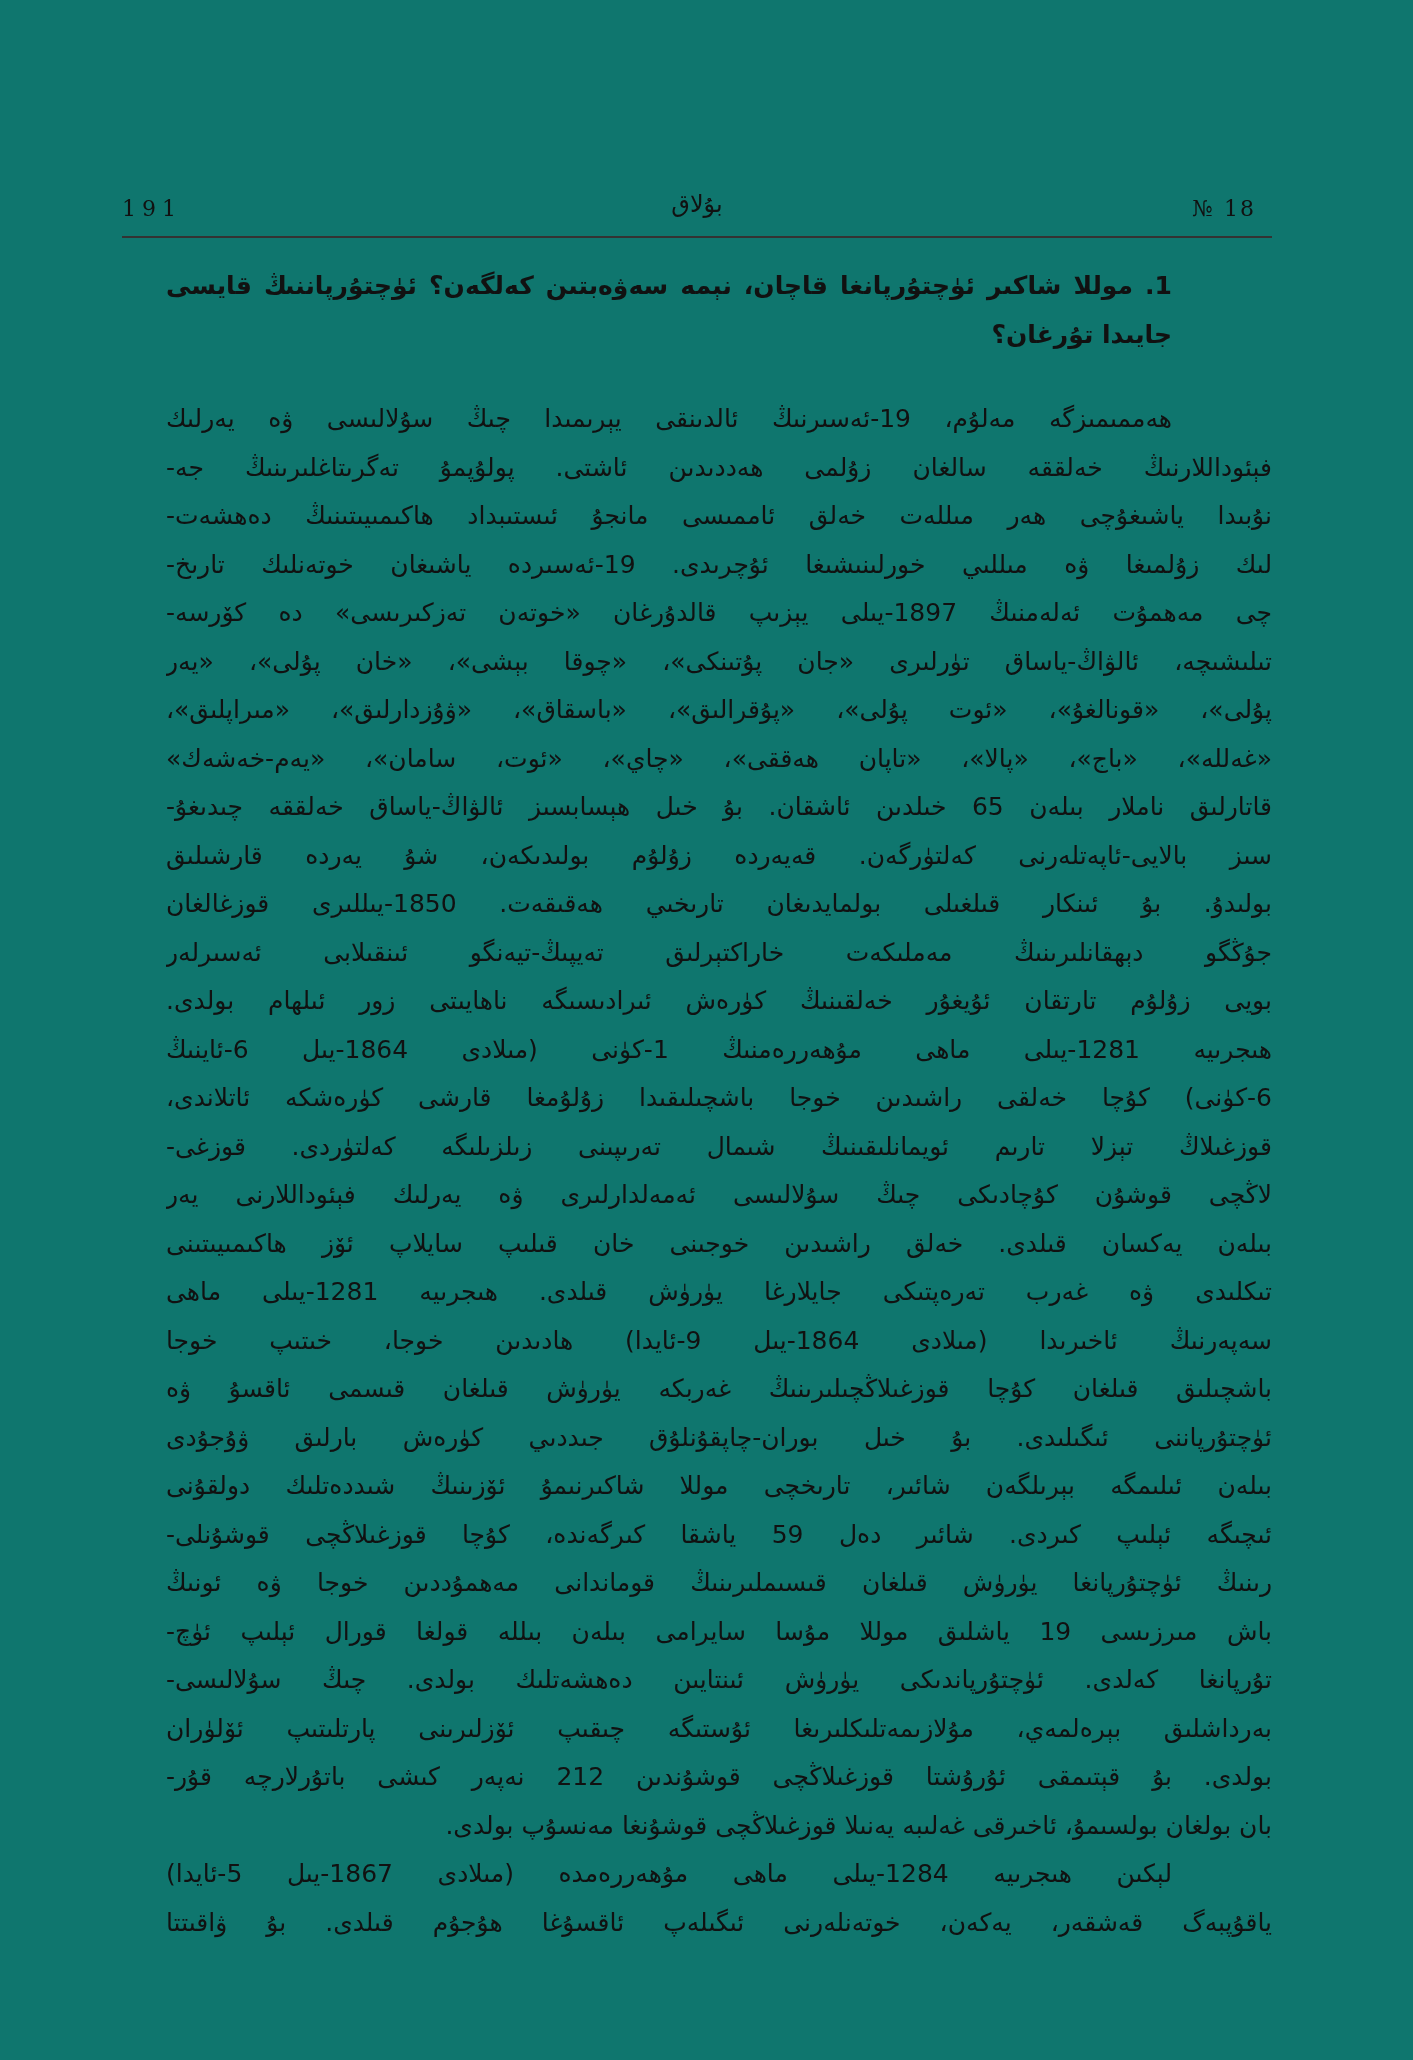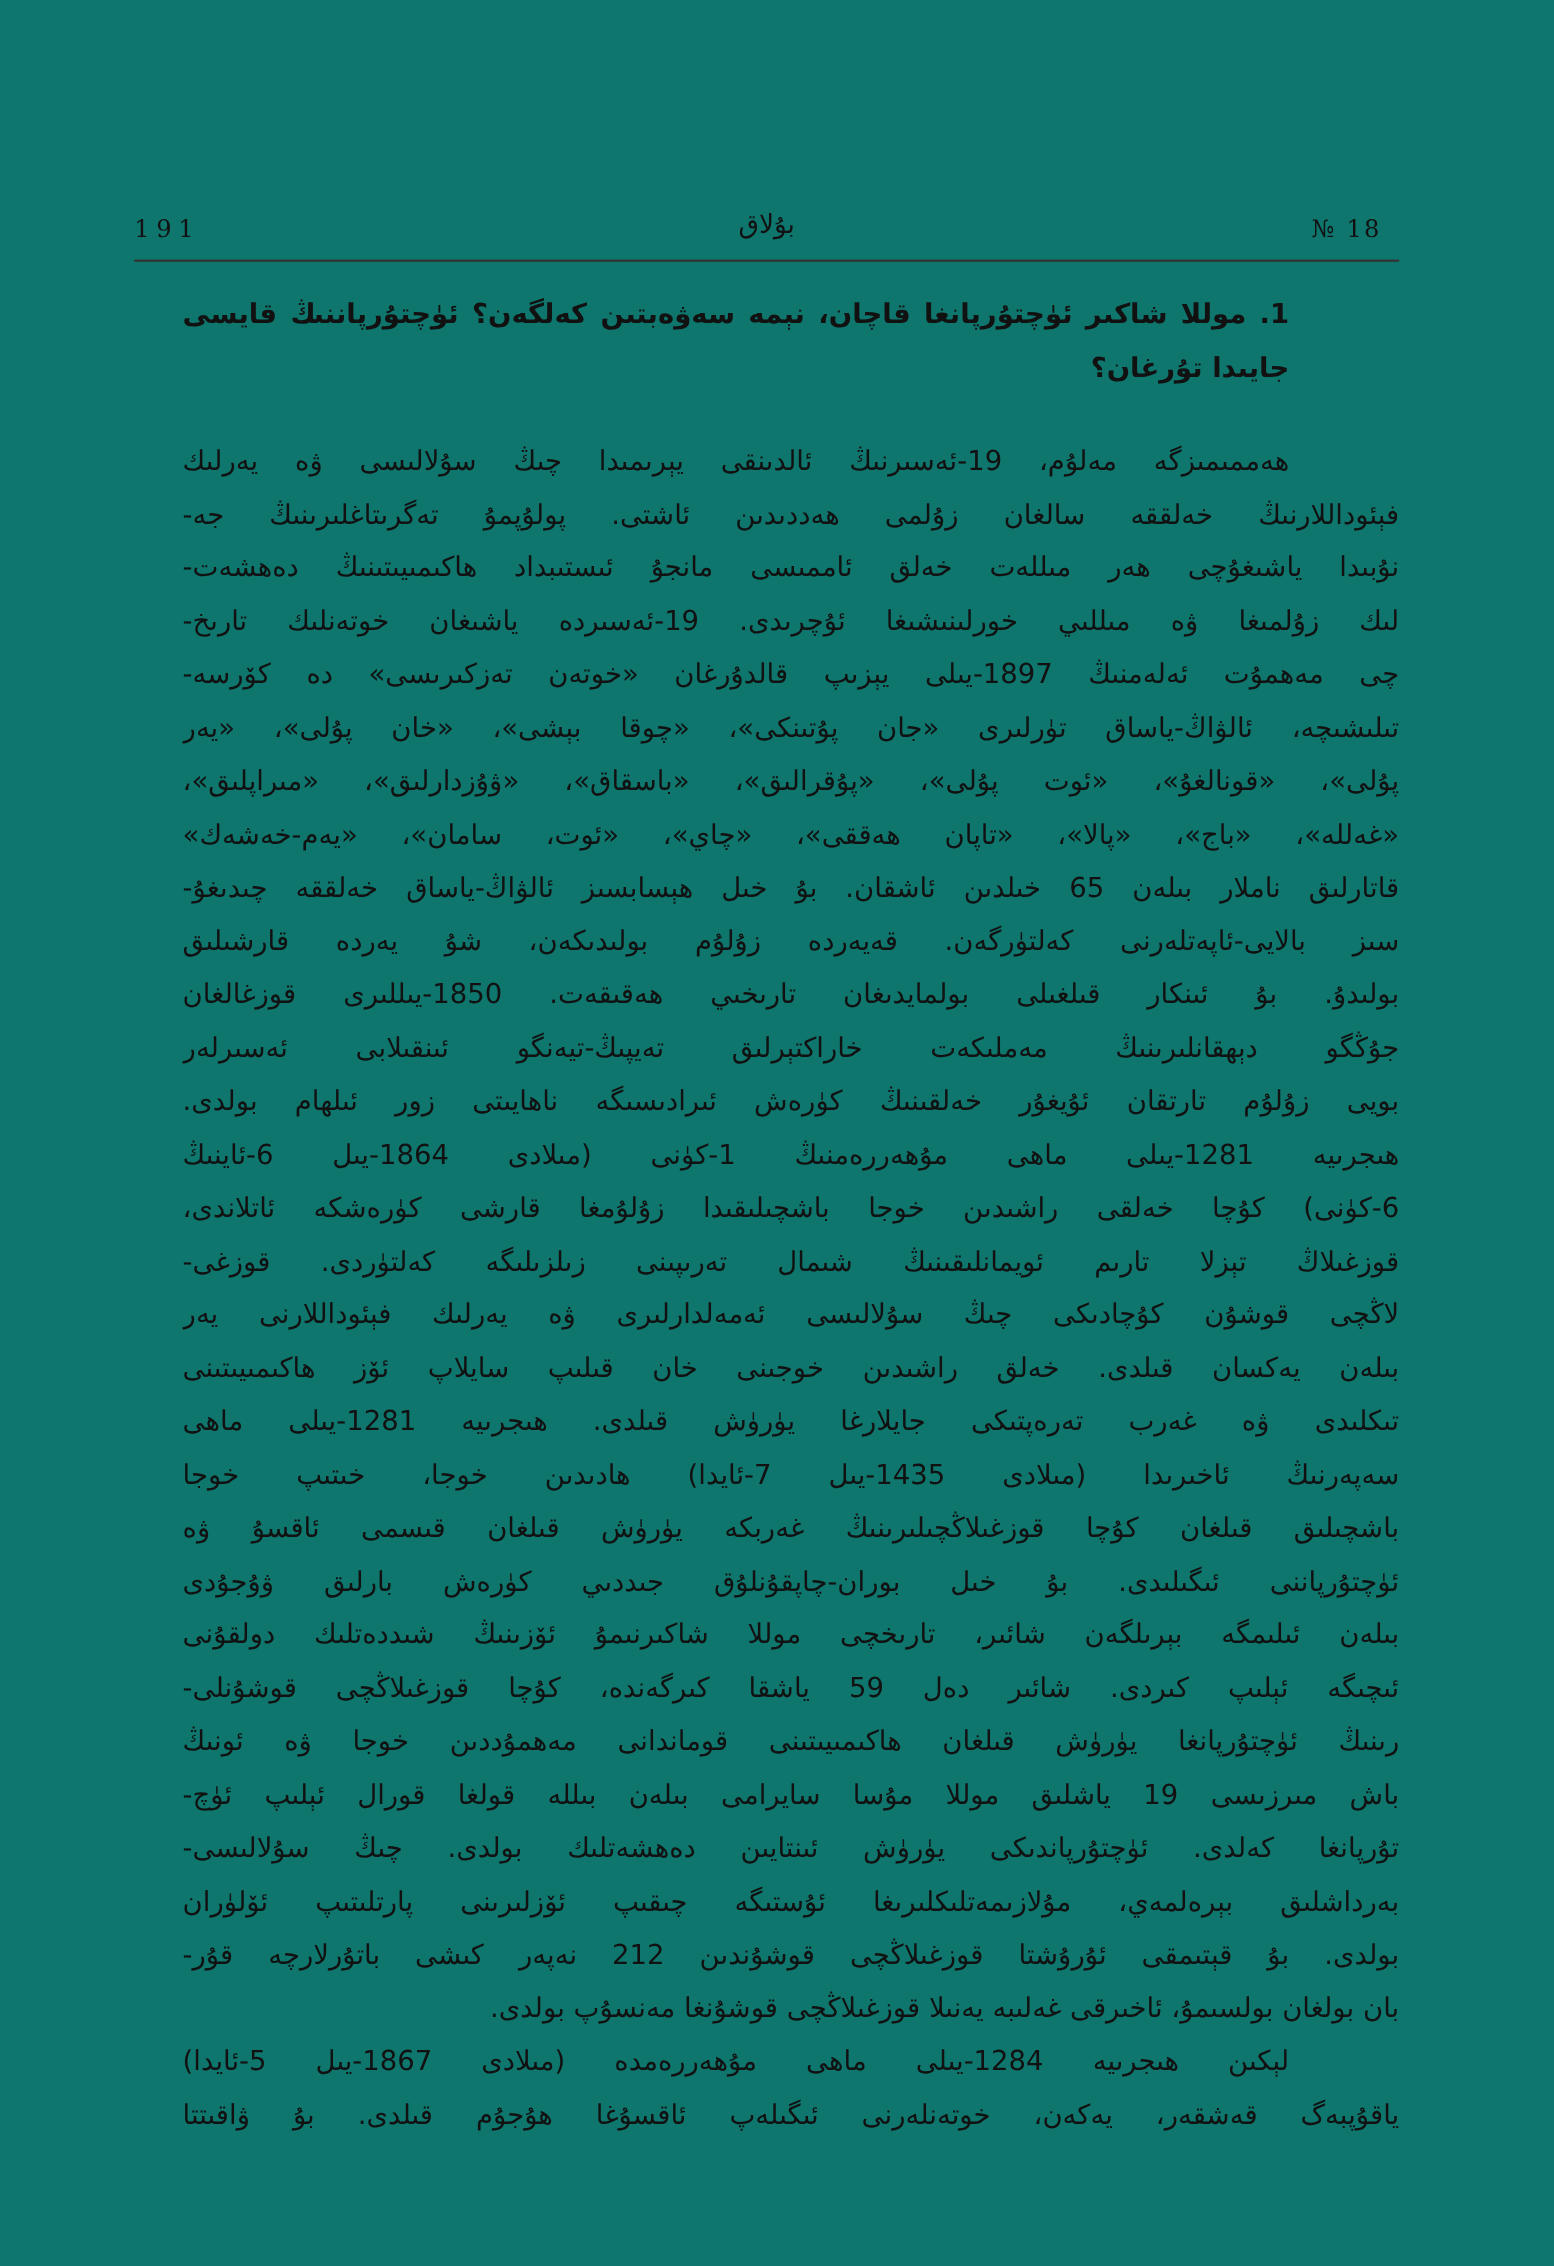--- a/index.html
+++ b/index.html
@@ -48,26 +48,26 @@
           <div class="line">سىز بالايى-ئاپەتلەرنى كەلتۈرگەن. قەيەردە زۇلۇم بولىدىكەن، شۇ يەردە قارشىلىق</div>
           <div class="line">بولىدۇ. بۇ ئىنكار قىلغىلى بولمايدىغان تارىخىي ھەقىقەت. 1850-يىللىرى قوزغالغان</div>
           <div class="line">جۇڭگو دېھقانلىرىنىڭ مەملىكەت خاراكتېرلىق تەيپىڭ-تيەنگو ئىنقىلابى ئەسىرلەر</div>
           <div class="line">بويى زۇلۇم تارتقان ئۇيغۇر خەلقىنىڭ كۈرەش ئىرادىسىگە ناھايىتى زور ئىلھام بولدى.</div>
           <div class="line">ھىجرىيە 1281-يىلى ماھى مۇھەررەمنىڭ 1-كۈنى (مىلادى 1864-يىل 6-ئاينىڭ</div>
           <div class="line">6-كۈنى) كۇچا خەلقى راشىدىن خوجا باشچىلىقىدا زۇلۇمغا قارشى كۈرەشكە ئاتلاندى،</div>
           <div class="line">قوزغىلاڭ تېزلا تارىم ئويمانلىقىنىڭ شىمال تەرىپىنى زىلزىلىگە كەلتۈردى. قوزغى-</div>
           <div class="line">لاڭچى قوشۇن كۇچادىكى چىڭ سۇلالىسى ئەمەلدارلىرى ۋە يەرلىك فېئوداللارنى يەر</div>
           <div class="line">بىلەن يەكسان قىلدى. خەلق راشىدىن خوجىنى خان قىلىپ سايلاپ ئۆز ھاكىمىيىتىنى</div>
           <div class="line">تىكلىدى ۋە غەرب تەرەپتىكى جايلارغا يۈرۈش قىلدى. ھىجرىيە 1281-يىلى ماھى</div>
-          <div class="line">سەپەرنىڭ ئاخىرىدا (مىلادى 1435-يىل 7-ئايدا) ھادىدىن خوجا، خىتىپ خوجا</div>
+          <div class="line">سەپەرنىڭ ئاخىرىدا (مىلادى 1864-يىل 9-ئايدا) ھادىدىن خوجا، خىتىپ خوجا</div>
           <div class="line">باشچىلىق قىلغان كۇچا قوزغىلاڭچىلىرىنىڭ غەربكە يۈرۈش قىلغان قىسمى ئاقسۇ ۋە</div>
           <div class="line">ئۈچتۇرپاننى ئىگىلىدى. بۇ خىل بوران-چاپقۇنلۇق جىددىي كۈرەش بارلىق ۋۇجۇدى</div>
           <div class="line">بىلەن ئىلىمگە بېرىلگەن شائىر، تارىخچى موللا شاكىرنىمۇ ئۆزىنىڭ شىددەتلىك دولقۇنى</div>
           <div class="line">ئىچىگە ئېلىپ كىردى. شائىر دەل 59 ياشقا كىرگەندە، كۇچا قوزغىلاڭچى قوشۇنلى-</div>
-          <div class="line">رىنىڭ ئۈچتۇرپانغا يۈرۈش قىلغان ھاكىمىيىتىنى قوماندانى مەھمۇددىن خوجا ۋە ئونىڭ</div>
+          <div class="line">رىنىڭ ئۈچتۇرپانغا يۈرۈش قىلغان قىسىملىرىنىڭ قوماندانى مەھمۇددىن خوجا ۋە ئونىڭ</div>
           <div class="line">باش مىرزىسى 19 ياشلىق موللا مۇسا سايرامى بىلەن بىللە قولغا قورال ئېلىپ ئۈچ-</div>
           <div class="line">تۇرپانغا كەلدى. ئۈچتۇرپاندىكى يۈرۈش ئىنتايىن دەھشەتلىك بولدى. چىڭ سۇلالىسى-</div>
           <div class="line">بەرداشلىق بېرەلمەي، مۇلازىمەتلىكلىرىغا ئۇستىگە چىقىپ ئۆزلىرىنى پارتلىتىپ ئۆلۈران</div>
           <div class="line">بولدى. بۇ قېتىمقى ئۇرۇشتا قوزغىلاڭچى قوشۇندىن 212 نەپەر كىشى باتۇرلارچە قۇر-</div>
           <div class="line last">بان بولغان بولسىمۇ، ئاخىرقى غەلىبە يەنىلا قوزغىلاڭچى قوشۇنغا مەنسۇپ بولدى.</div>
         </div>
         <div>
           <div class="line indent">لېكىن ھىجرىيە 1284-يىلى ماھى مۇھەررەمدە (مىلادى 1867-يىل 5-ئايدا)</div>
           <div class="line">ياقۇپبەگ قەشقەر، يەكەن، خوتەنلەرنى ئىگىلەپ ئاقسۇغا ھۇجۇم قىلدى. بۇ ۋاقىتتا</div>
         </div>

